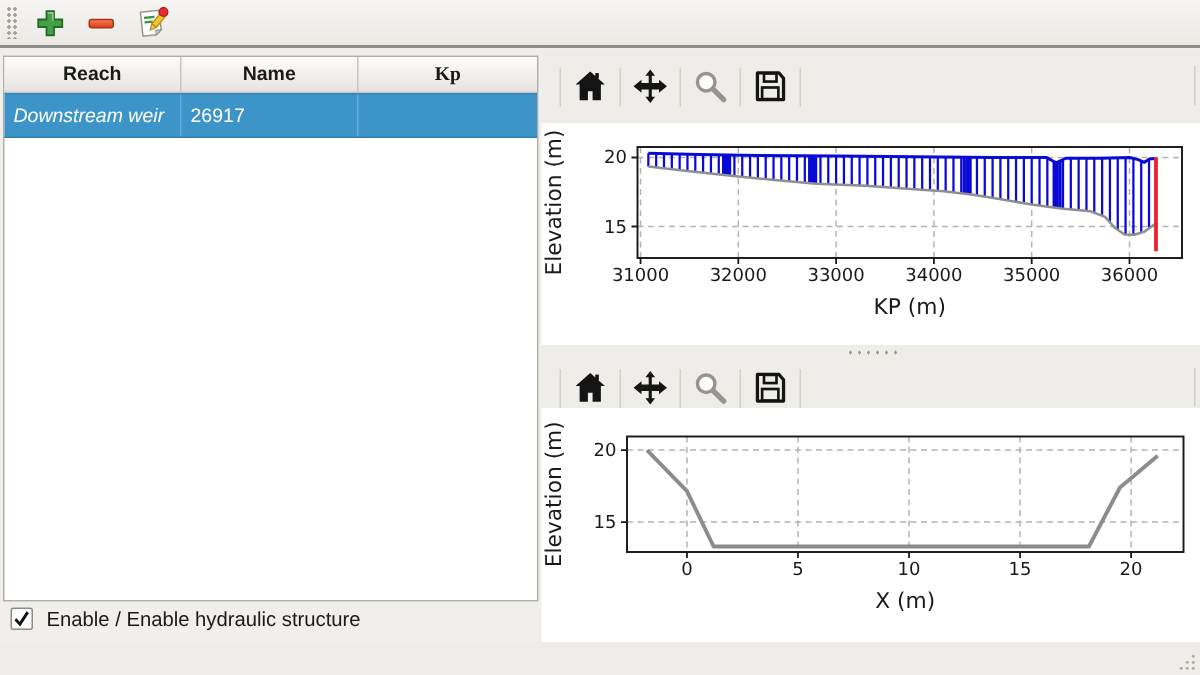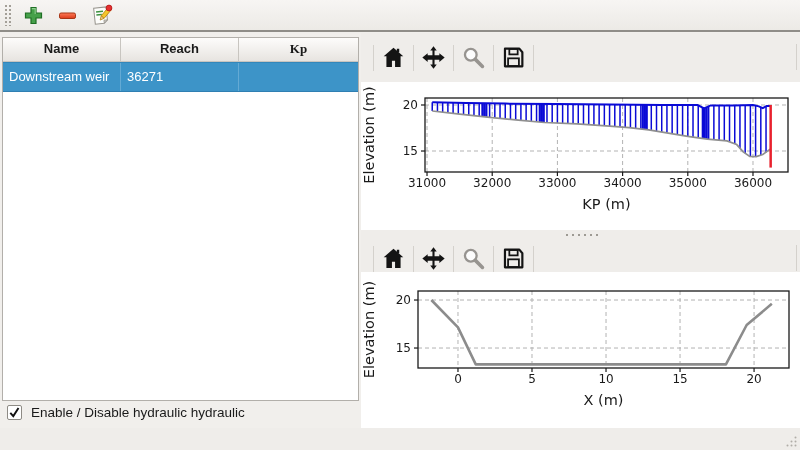--- a/index.html
+++ b/index.html
@@ -18,21 +18,21 @@
     border:1px solid #b2afaa;box-sizing:border-box;}
   .table-header{display:flex;height:23px;background:linear-gradient(#fdfcfb,#e7e4e0);
     border-bottom:1px solid #c8c5c0;}
   .th{box-sizing:border-box;text-align:center;font-weight:bold;font-size:13px;line-height:22px;
     border-right:1px solid #c8c5c0;}
   .th:nth-child(1){width:118px;} .th:nth-child(2){width:118px;} .th:nth-child(3){width:119px;border-right:none;font-family:Liberation Serif, serif;}
   .table-row{display:flex;height:28px;background:#3d94c8;border-top:1px solid #3387bb;
     border-bottom:1px solid #2f7fb2;color:#ffffff;font-size:13px;cursor:default;}
   .td{box-sizing:border-box;padding-left:6px;line-height:27px;white-space:nowrap;overflow:hidden;
     border-right:1px solid #64aad4;}
-  .td:nth-child(1){width:118px;} .td:nth-child(2){width:118px;} .td:nth-child(3){width:119px;border-right:none;}
+  .td:nth-child(1){width:118px;font-style:italic;} .td:nth-child(2){width:118px;} .td:nth-child(3){width:119px;border-right:none;}
   
   .checkbox-row{position:absolute;left:7px;top:405px;display:flex;align-items:center;gap:9px;font-size:13.5px;}
   .checkbox{width:15px;height:15px;background:#ffffff;border:1px solid #8e8b85;border-radius:2px;
     display:flex;align-items:center;justify-content:center;box-sizing:border-box;}
   
   .right-pane{position:absolute;left:361px;top:33px;width:439px;height:395px;background:#efedea;}
   .mpl-toolbar{position:absolute;left:6px;display:flex;align-items:center;}
   .mpl-sep{width:1px;height:26px;background:#d4d1cc;margin:0 6px;}
   .mplbtn{width:27px;height:27px;display:flex;align-items:center;justify-content:center;}
   .toolbar-end-sep{position:absolute;right:3px;width:1px;height:26px;background:#d4d1cc;}
@@ -82,37 +82,37 @@
           <path d="M12.4 13.5h3.8l-1.9 3.8z" fill="#e9c79a" stroke="#bb8a17" stroke-width="0.8"></path>
           <rect x="12.4" y="1" width="3.8" height="2" fill="#cf5b4e"></rect>
         </g>
         <circle cx="19" cy="4" r="2.9" fill="#e53030" stroke="#b21414" stroke-width="0.8"></circle>
       </svg>
     </div>
   </div>
 
   <div class="structures-panel">
     <div class="table-header">
+      <div class="th">Reach</div>
       <div class="th">Name</div>
-      <div class="th">Reach</div>
       <div class="th">Kp</div>
     </div>
     <div class="table-row">
       <div class="td">Downstream weir</div>
-      <div class="td">36271</div>
+      <div class="td">26917</div>
     </div>
   </div>
 
   <div class="checkbox-row">
     <div class="checkbox">
       <svg width="13" height="13" viewBox="0 0 13 13">
         <path d="M2.3 6.8l3 3.3 5.2-8" fill="none" stroke="#111" stroke-width="1.9"></path>
       </svg>
     </div>
-    <span>Enable / Disable hydraulic hydraulic</span>
+    <span>Enable / Enable hydraulic structure</span>
   </div>
 
   <div class="right-pane">
 
     <div class="mpl-toolbar" style="top:11px;">
       <div class="mpl-sep"></div>
       <div class="mplbtn">
         <svg width="25" height="25" viewBox="0 0 24 24">
           <path d="M12 2.6L2.6 10.8h2.6V21h5.3v-5.8h3V21h5.3V10.8h2.6z" fill="#141414"></path>
           <rect x="15.2" y="3.6" width="2.3" height="3.4" fill="#141414"></rect>

